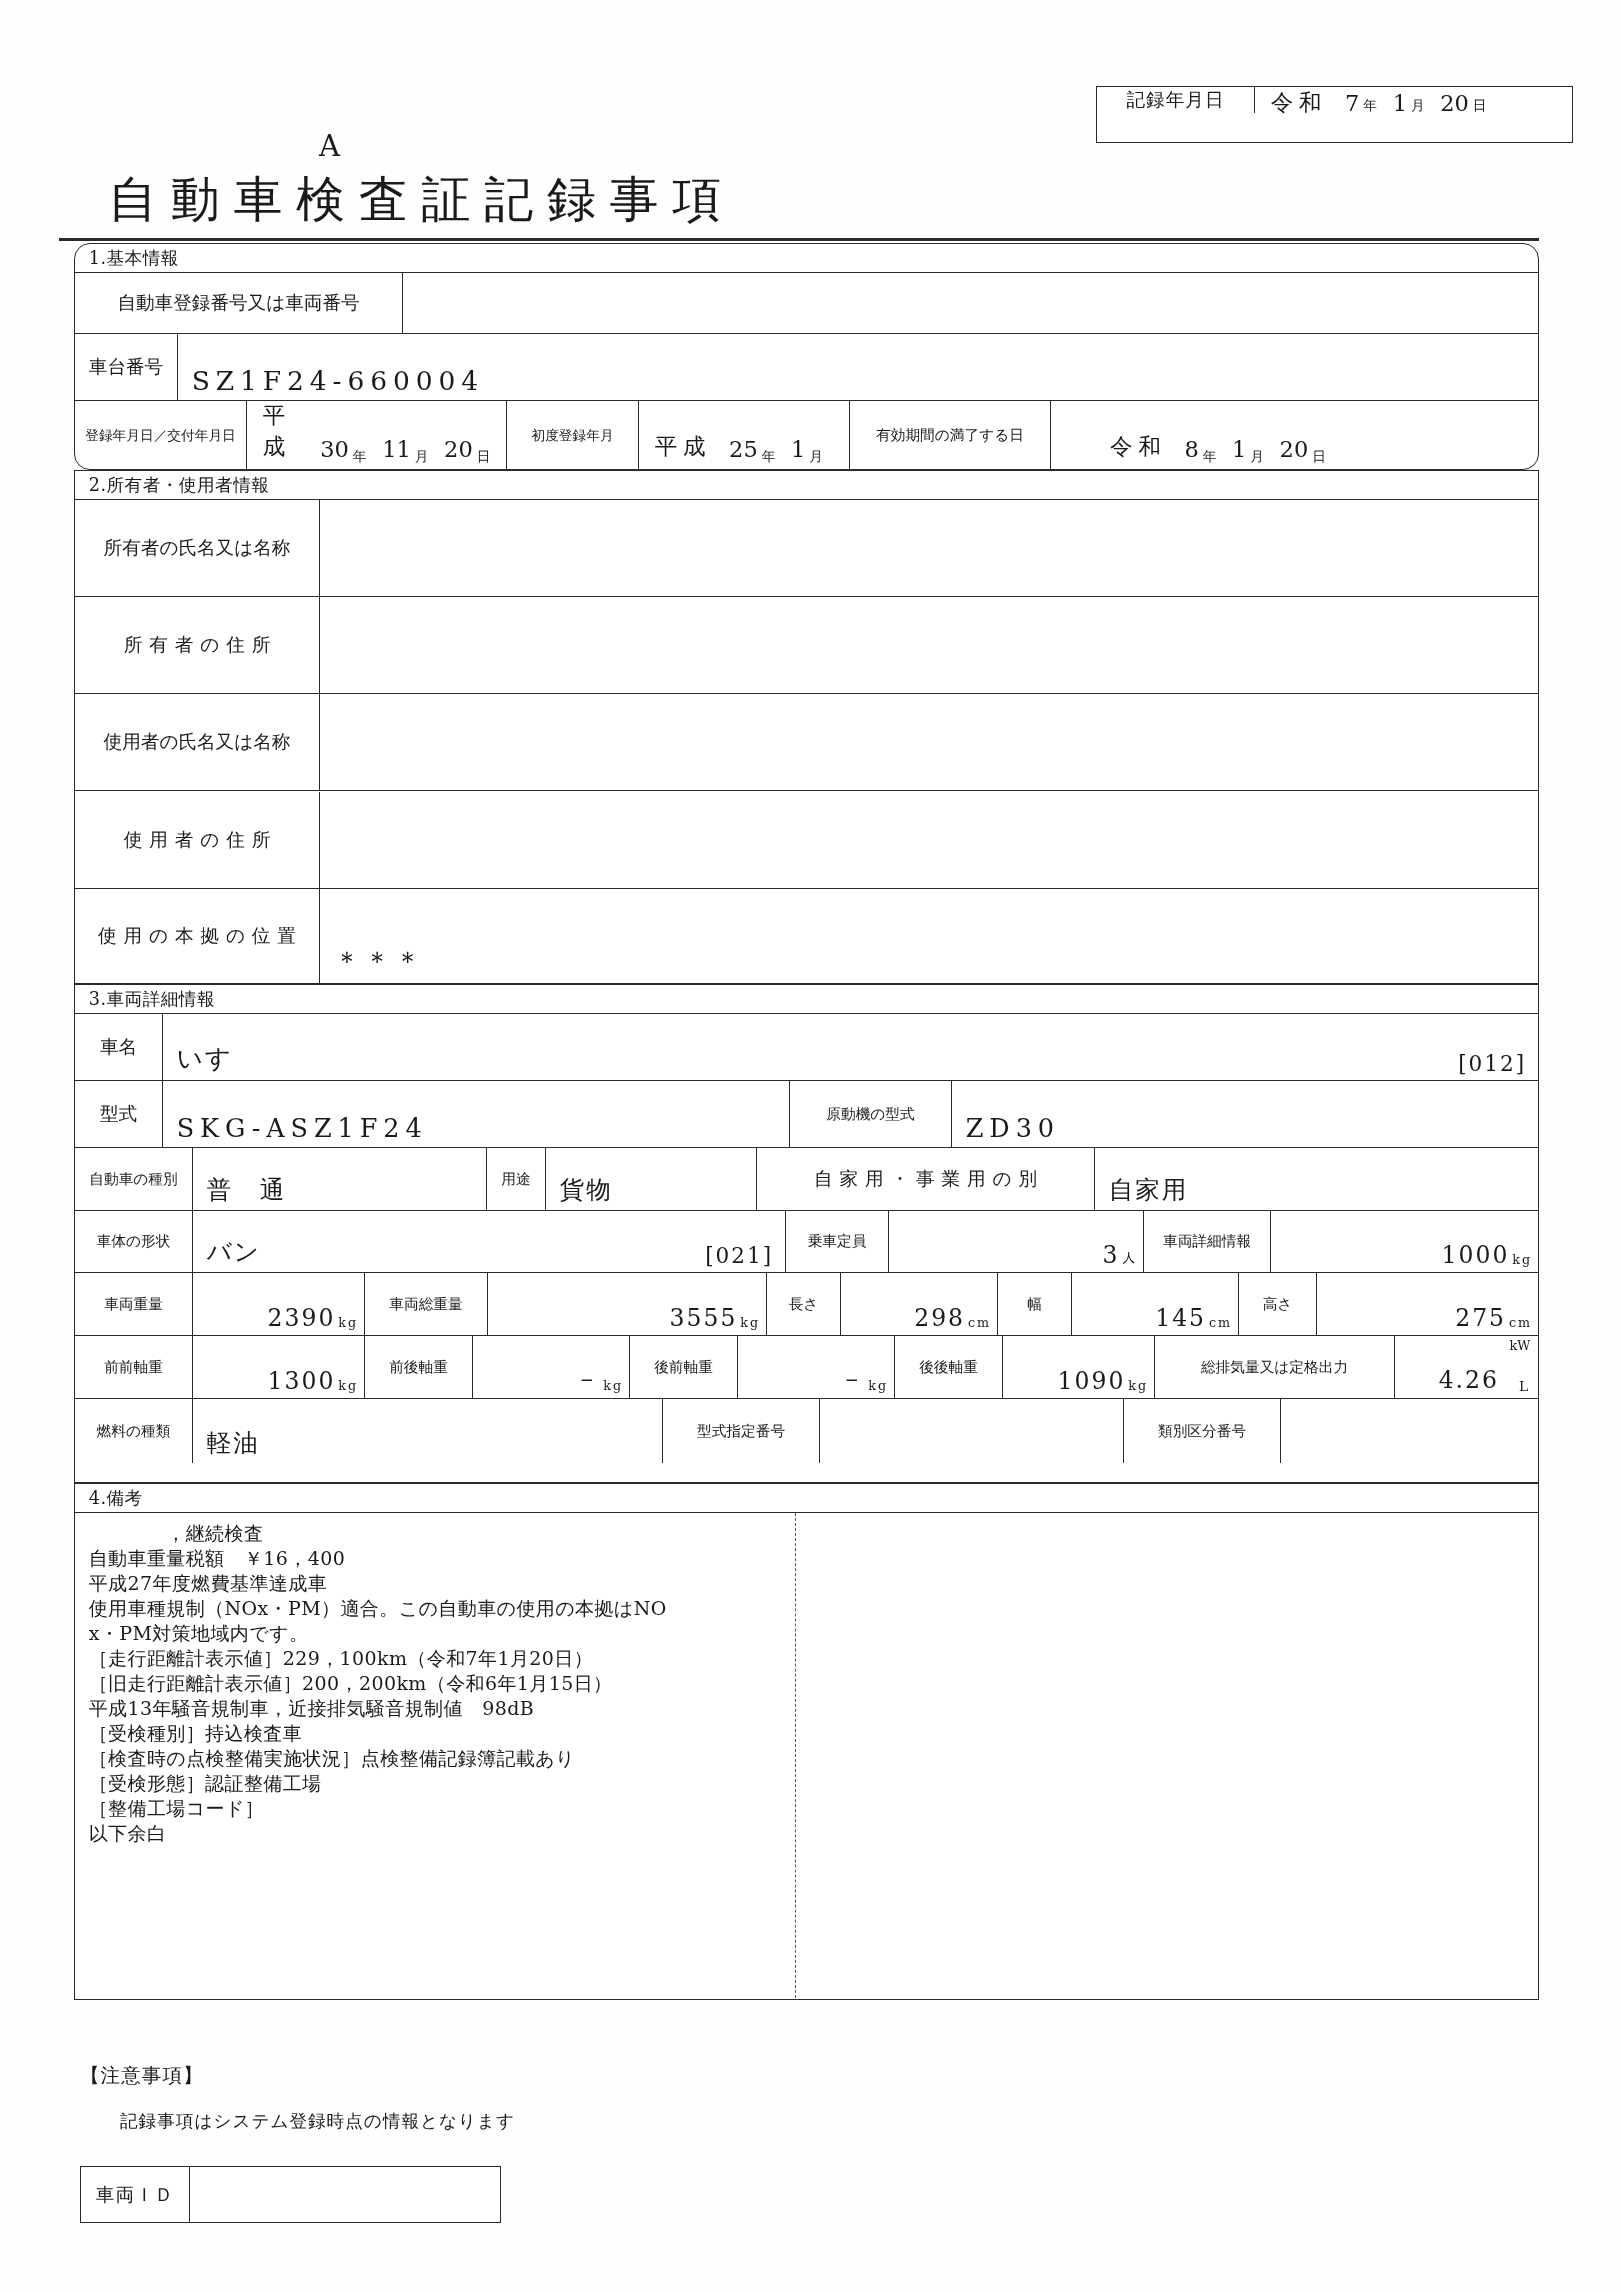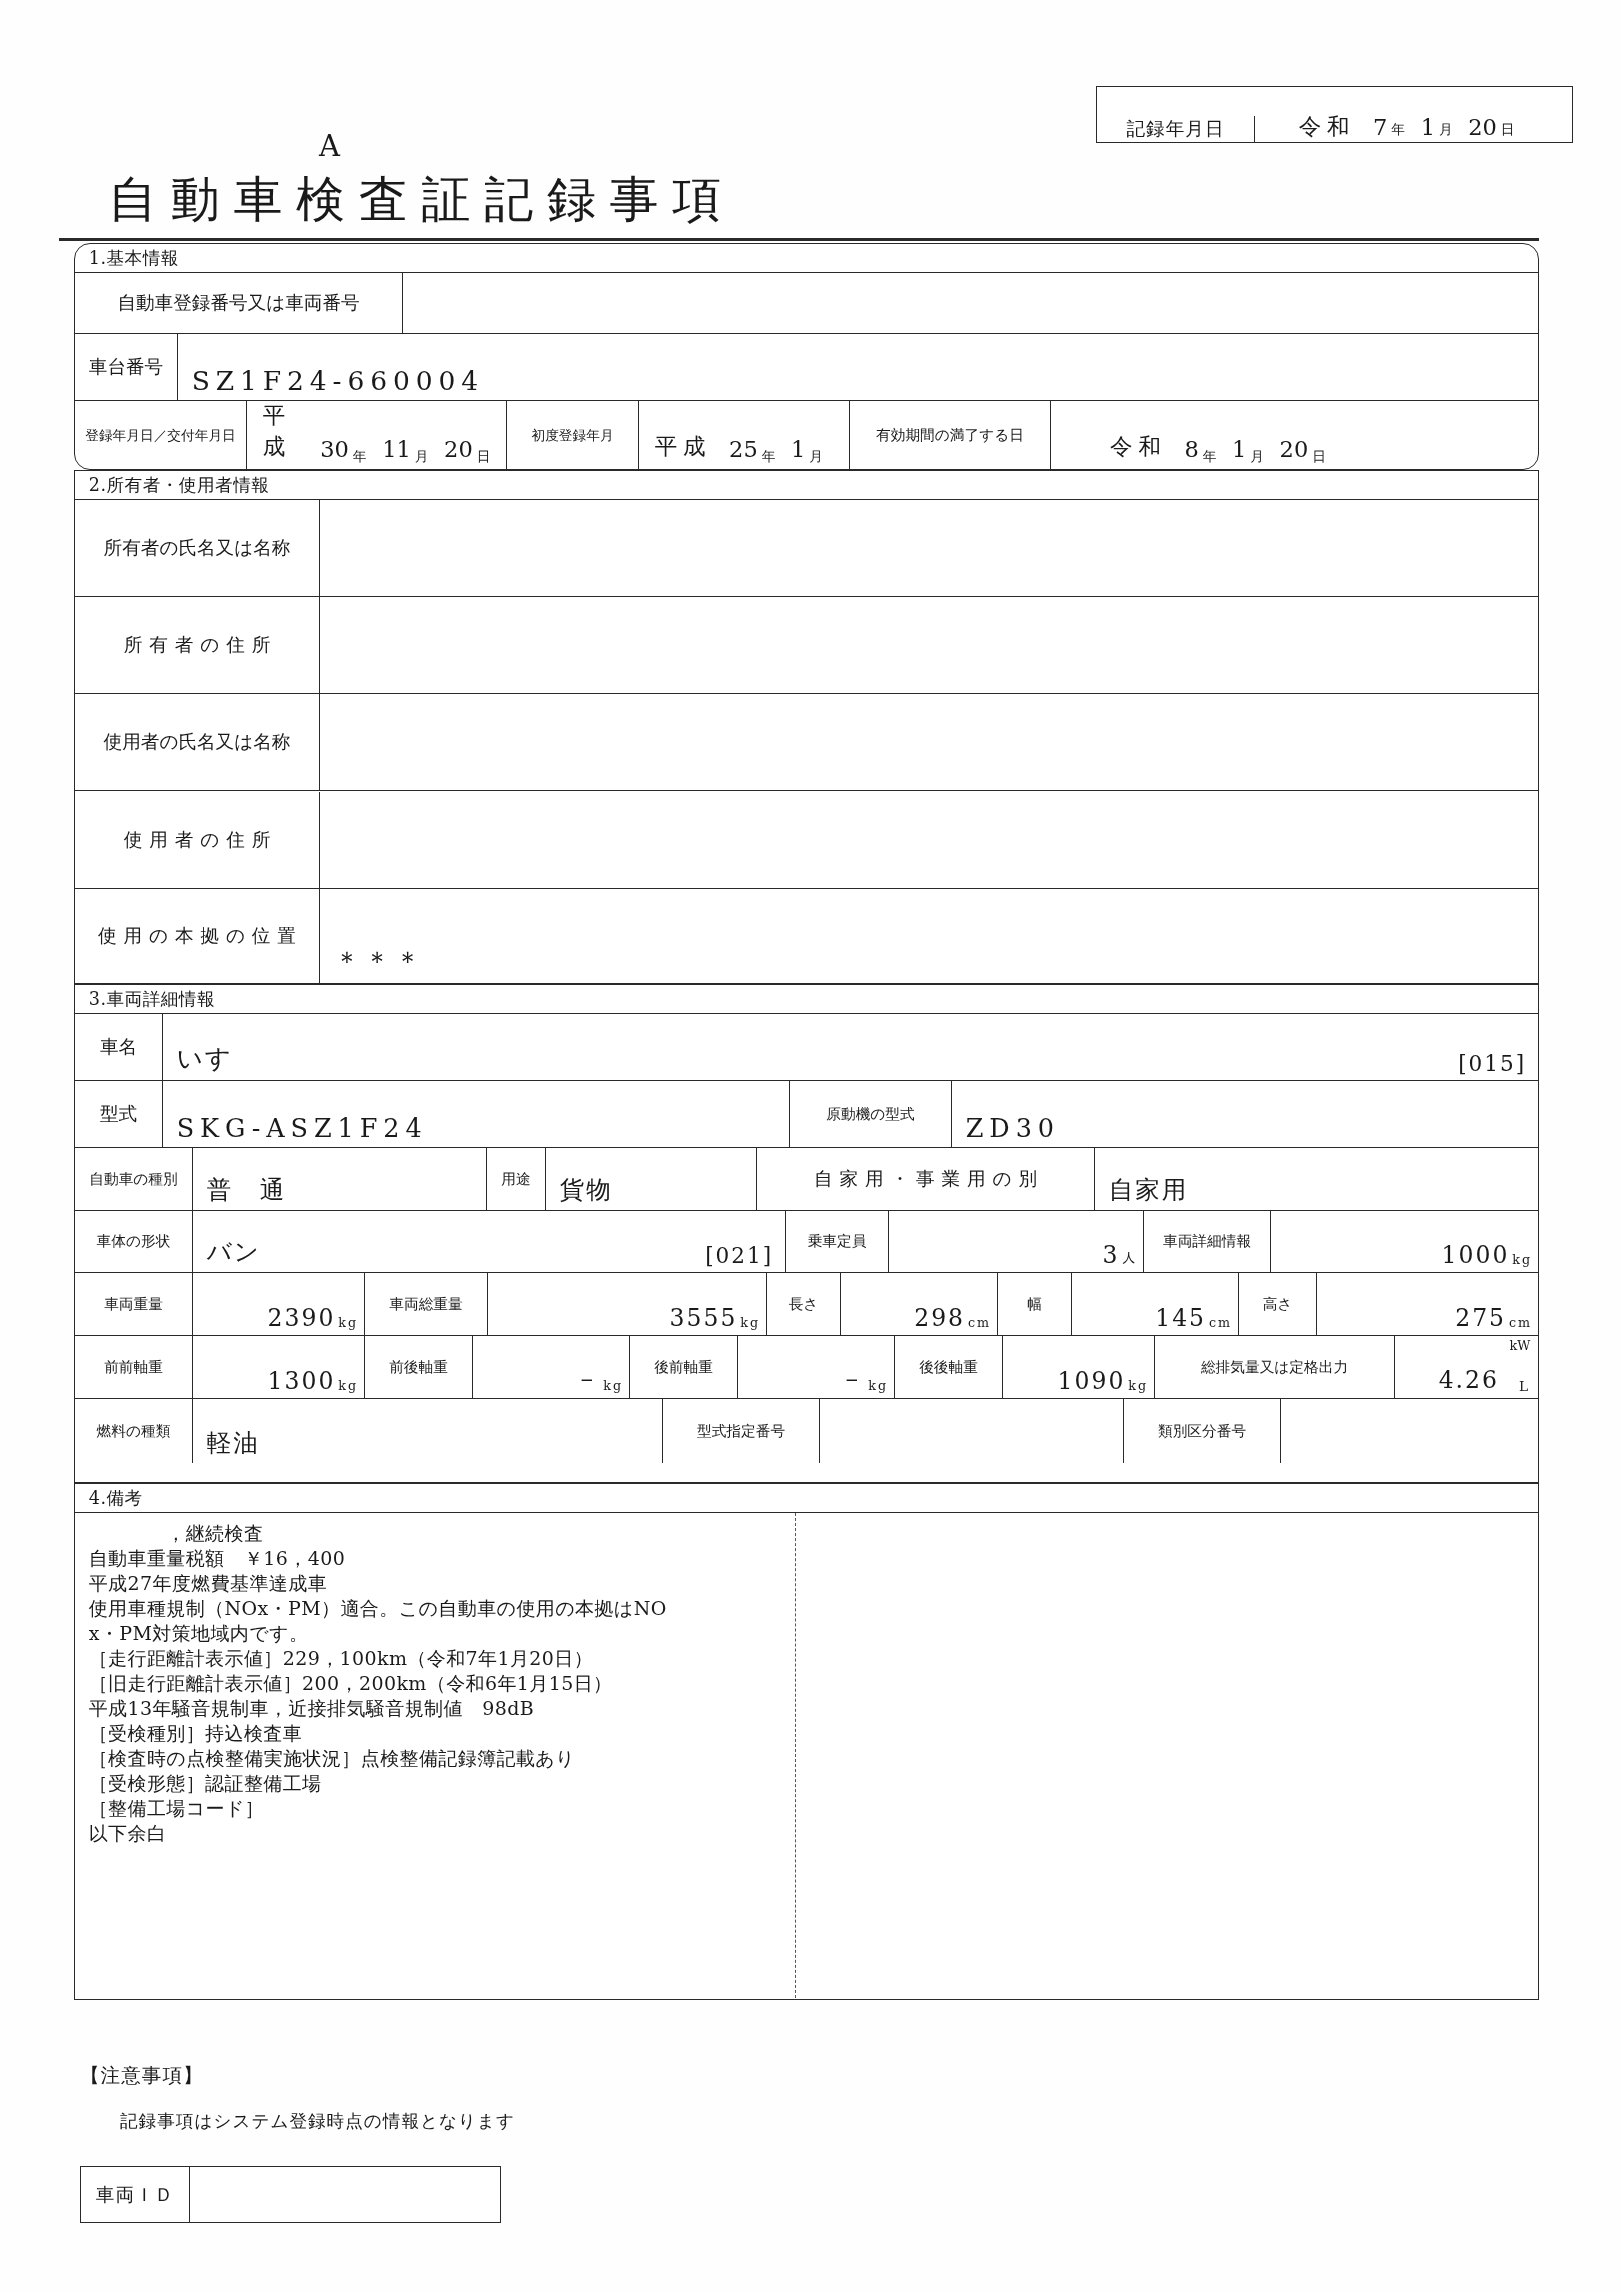--- a/index.html
+++ b/index.html
@@ -25,23 +25,22 @@
 
   
   .record-date-box {
     position: absolute;
     left: 1096px;
     top: 86px;
     width: 475px;
     height: 55px;
     border: 1.5px solid #2a2a2a;
     display: flex;
-    align-items: flex-end;
+    align-items: flex-start;
     background: #fff;
-    gap: 28px;
   }
   .record-date-label {
     width: 157px;
     border-right: 1.5px solid #2a2a2a;
     display: flex;
     align-items: center;
     justify-content: center;
     font-size: 18.6px;
     letter-spacing: 1px;
   }
@@ -300,21 +299,21 @@
     </div>
   </div>
 
   <div class="frame" style="left:74px; top:984px; width:1465px; height:499px;">
 
     <div class="sec-head" style="top:0;">3.車両詳細情報</div>
 
     <div class="row row-b" style="top:29px; height:67px;">
       <div class="cell lbl" style="width:88px;">車名</div>
       <div class="cell val" style="flex:1; font-size:25.5px;">いすゞ</div>
-      <div class="bracket-code">[015]</div>
+      <div class="bracket-code">[012]</div>
     </div>
 
     <div class="row row-b" style="top:96px; height:67px;">
       <div class="cell lbl" style="width:88px;">型式</div>
       <div class="cell val mono rule-r" style="width:627px; font-size:25.5px;">SKG-ASZ1F24</div>
       <div class="cell lbl small" style="width:162px;">原動機の型式</div>
       <div class="cell val mono" style="flex:1; font-size:25.5px;">ZD30</div>
     </div>
 
     <div class="row row-b" style="top:163px; height:63px;">

